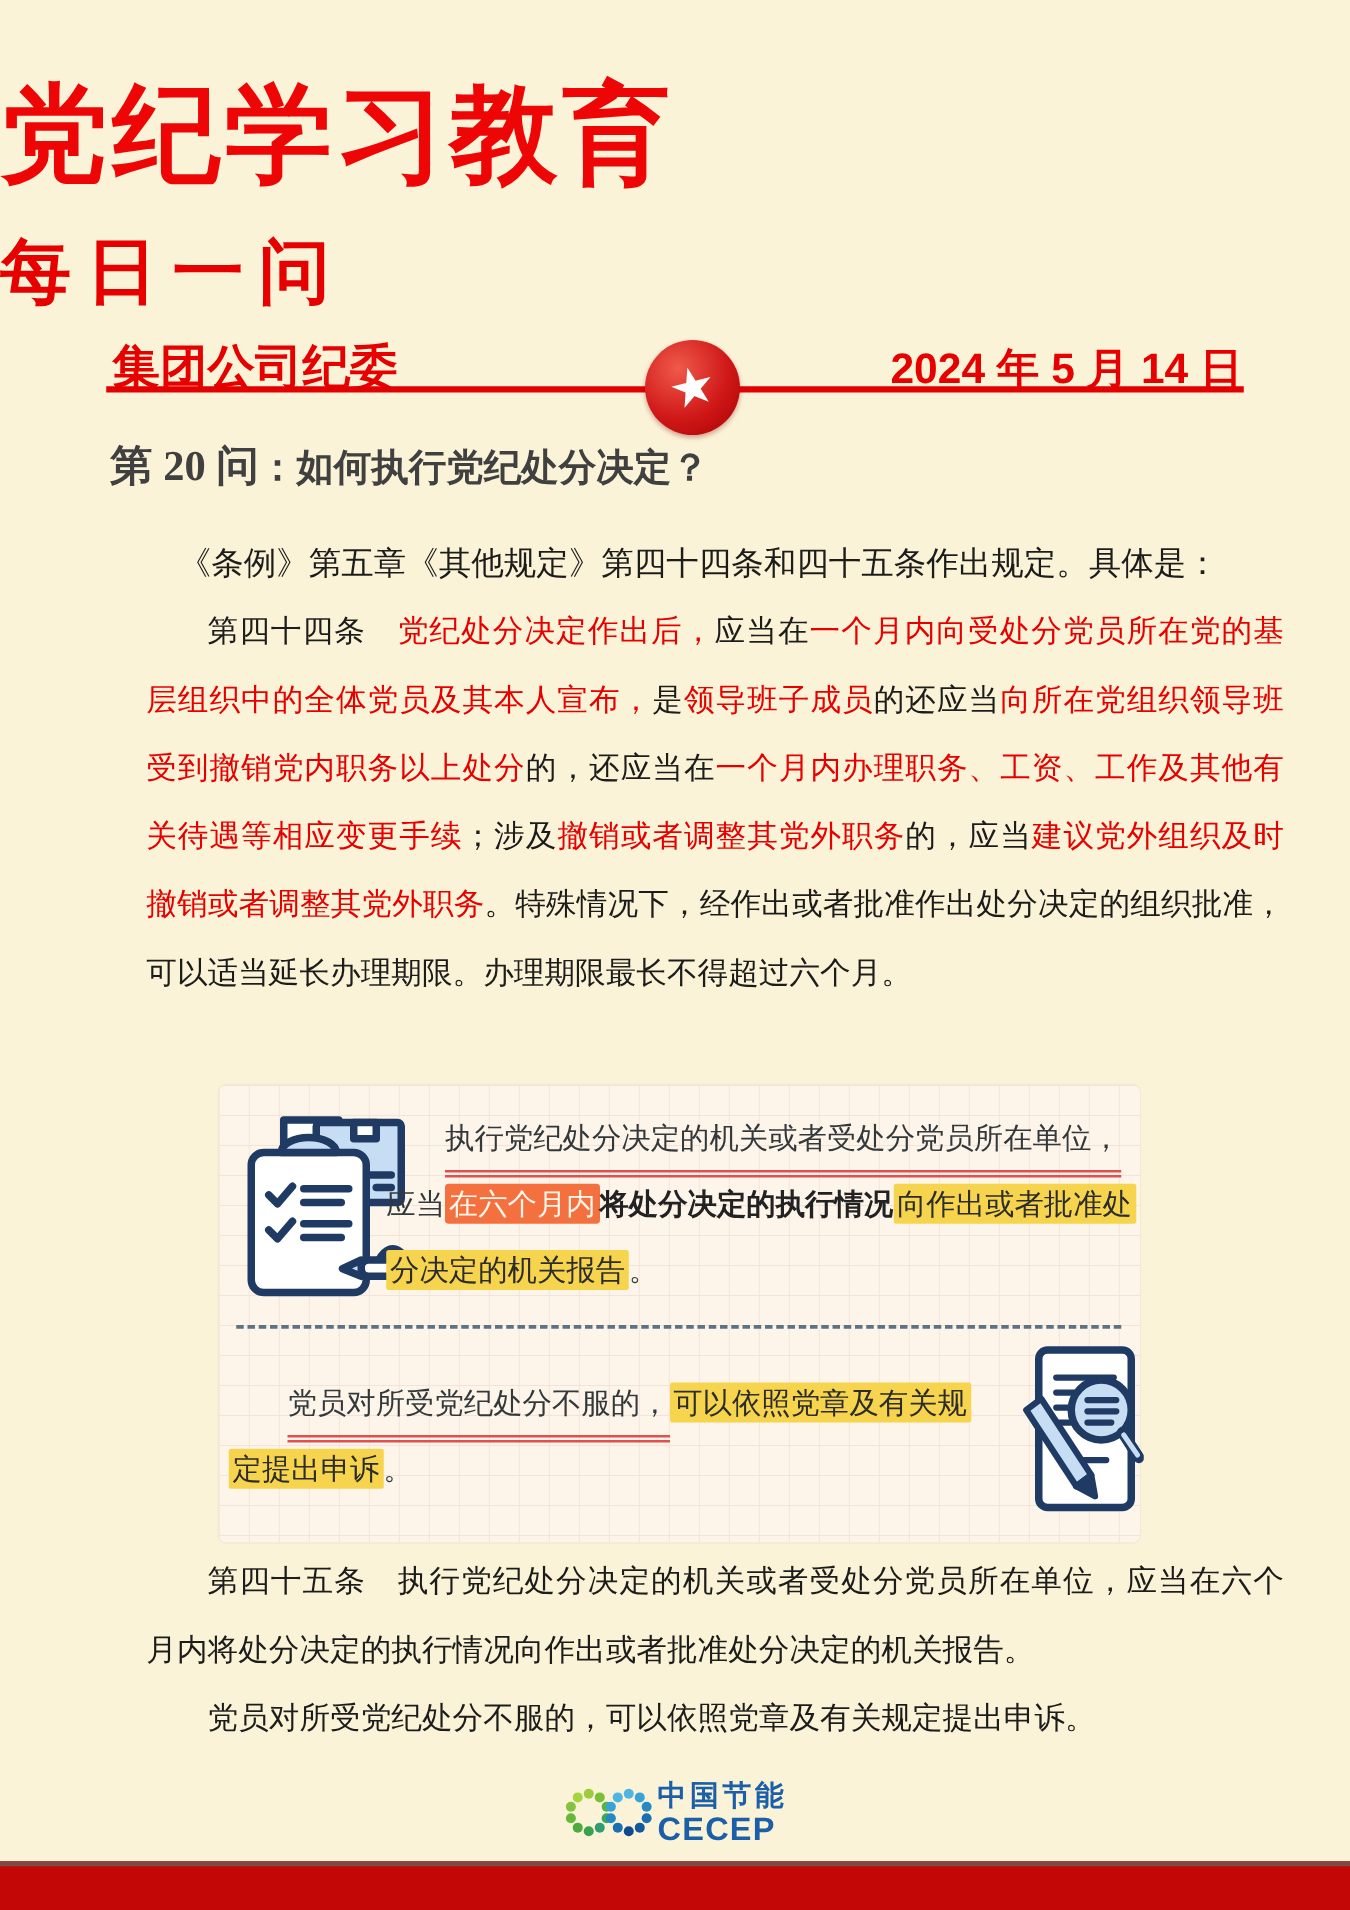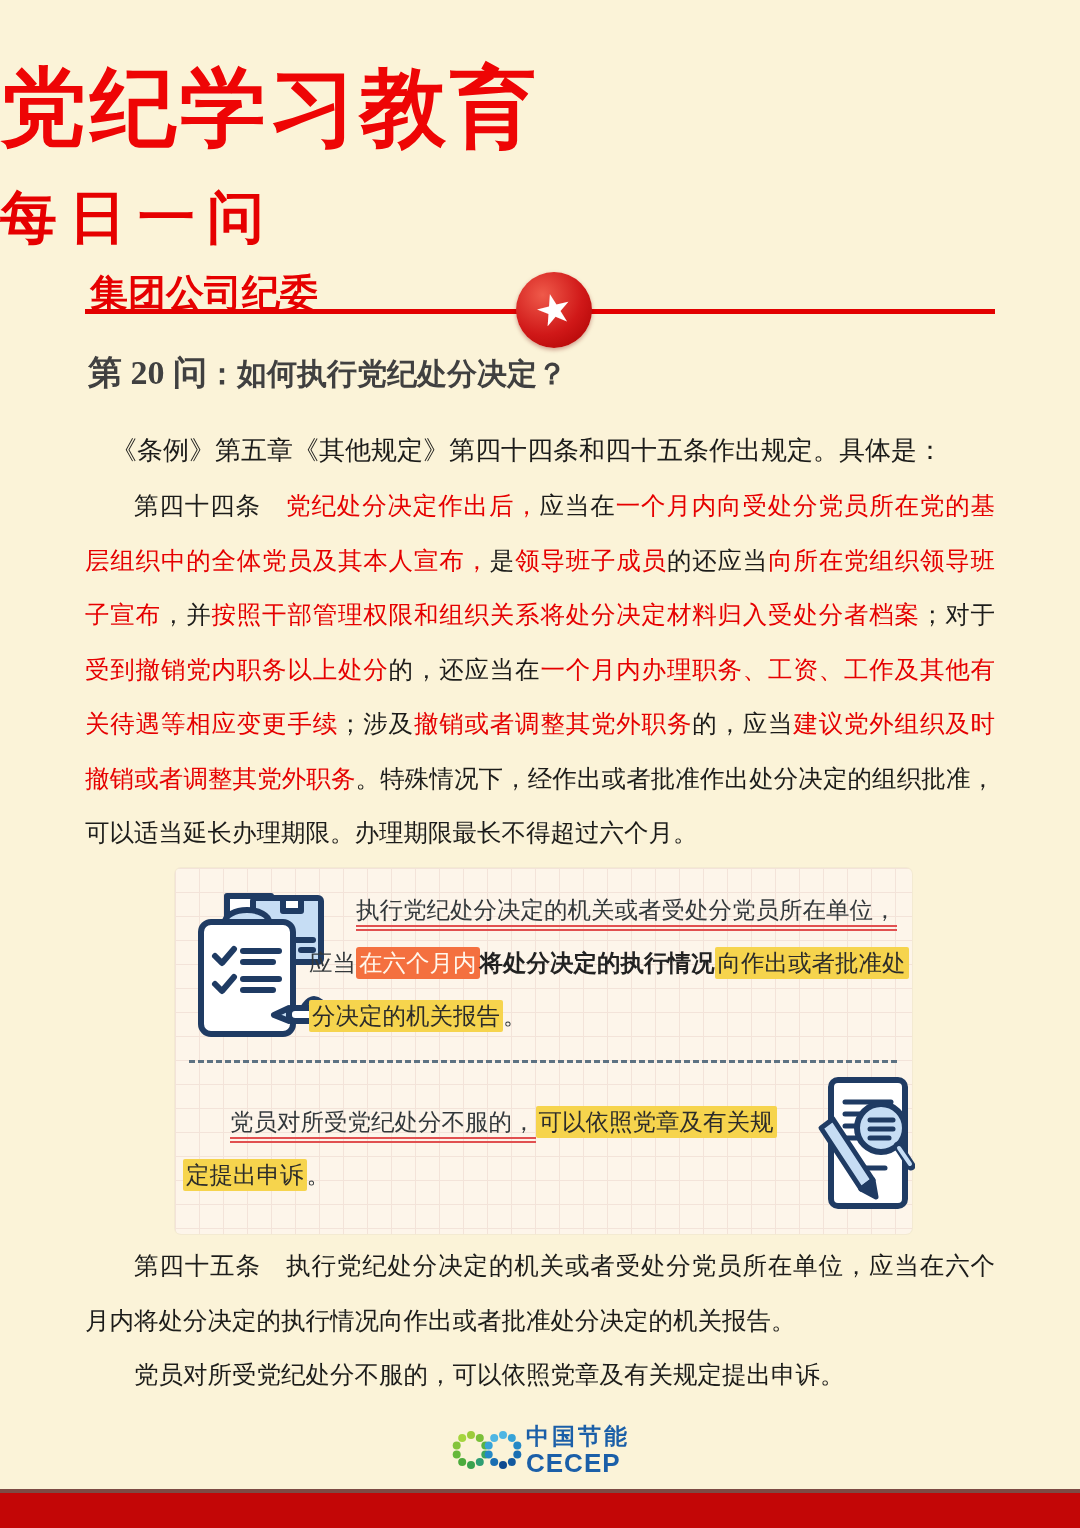--- a/index.html
+++ b/index.html
@@ -17,21 +17,21 @@
   .starbadge{position:absolute;left:516px;top:272px;width:76px;height:76px;border-radius:50%;
              background:radial-gradient(circle at 35% 30%,#ef5a4a,#d01818 55%,#a80000);
              display:flex;align-items:center;justify-content:center;box-shadow:0 2px 4px rgba(120,0,0,.35);}
   .star{color:#ffffff;font-size:42px;line-height:1;transform:rotate(-14deg);}
   
   .question{position:absolute;left:88px;top:350px;color:#404040;white-space:nowrap;}
   .qnum{font-family:"Liberation Serif","DejaVu Serif",serif;font-size:34px;font-weight:700;}
   .qcolon{font-size:30px;font-weight:700;}
   .qtext{font-size:30px;font-weight:700;}
   
-  .serifblk{font-family:"Liberation Serif","DejaVu Serif",serif;color:#1c1c1a;}
+  .serifblk{font-family:"Liberation Serif","DejaVu Serif",serif;color:#1c1c1a;margin-left:32px;}
   .intro{position:absolute;left:85px;top:426px;width:910px;font-size:26px;text-indent:1em;line-height:50px;}
   .art{position:absolute;left:85px;width:910px;font-size:24.5px;}
   .art44{top:479px;}
   .art45{top:1239px;}
   .tl{line-height:54.5px;height:54.5px;}
   .jline{text-align:justify;text-align-last:justify;}
   .ind{text-indent:2em;}
   .k{color:#1c1c1a;}
   .r{color:#e60000;}
   
@@ -40,56 +40,56 @@
            background-image:linear-gradient(#f3e3d9 1px,transparent 1px),
                             linear-gradient(90deg,#f3e3d9 1px,transparent 1px);
            background-size:24px 24px;box-shadow:0 0 0 1px #f3ead2;}
   .g-top{position:absolute;left:134px;top:16px;width:602px;}
   .g-bottom{position:absolute;left:8px;top:228px;width:612px;}
   .gline{font-size:23.5px;line-height:53px;height:53px;color:#33383b;letter-spacing:0;}
   .s-p{color:#33383b;}
   .s-b{font-weight:700;color:#222222;}
   .s-o{background:#f4703f;color:#fff7ec;padding:3px 3px;border-radius:3px;}
   .s-y{background:#f6d44d;color:#2c2c2a;padding:3px 3px;border-radius:2px;}
-  .s-ul{border-bottom:6px double #e15050;padding-bottom:2px;}
+  .s-ul{border-bottom:6px double #e15050;padding-bottom:13px;}
   .gdash{position:absolute;left:14px;top:192px;width:708px;border-top:3px dashed #5d7282;}
   .clip-icon{position:absolute;left:16px;top:20px;}
   .doc-icon{position:absolute;left:636px;top:206px;}
   
   .logo{position:absolute;left:0;right:0;top:1420px;height:60px;display:flex;
         align-items:center;justify-content:center;}
   .logotext{color:#1b5fa8;text-align:left;}
   .logo-zh{font-size:23px;font-weight:700;letter-spacing:3px;line-height:1.15;}
   .logo-en{font-size:26px;font-weight:700;letter-spacing:1px;line-height:1.05;}
   .botbar{position:absolute;left:0;right:0;bottom:0;height:35px;background:#c30606;border-top:4px solid #7d4b44;}
 </style>
 </head>
 <body>
 
 <div class="page">
 
   <div class="title">党纪学习教育</div>
   <div class="subtitle">每日一问</div>
 
   <div class="org">集团公司纪委</div>
+  <div class="date">2024 年 5 月 14 日</div>
   <div class="divider"></div>
   <div class="starbadge">
     <span class="star">★</span>
   </div>
 
   <div class="question">
     <span class="qnum">第 20 问</span><span class="qcolon">：</span><span class="qtext">如何执行党纪处分决定？</span>
   </div>
 
   <div class="intro serifblk">《条例》第五章《其他规定》第四十四条和四十五条作出规定。具体是：</div>
 
   <div class="art art44 serifblk">
       <div class="tl jline ind"><span class="k">第四十四条</span><span class="k">　</span><span class="r">党纪处分决定作出后，</span><span class="k">应当在</span><span class="r">一个月内向受处分党员所在党的基</span></div>
       <div class="tl jline"><span class="r">层组织中的全体党员及其本人宣布，</span><span class="k">是</span><span class="r">领导班子成员</span><span class="k">的还应当</span><span class="r">向所在党组织领导班</span></div>
-      <div class="tl jline"><span class="r">子宣布</span><span class="k">，并</span><span class="r">按照干部管理权限和组织关系将处分决定材料归入受处分者档案</span><span class="k">；对于</span></div>
       <div class="tl jline"><span class="r">受到撤销党内职务以上处分</span><span class="k">的，还应当在</span><span class="r">一个月内办理职务、工资、工作及其他有</span></div>
       <div class="tl jline"><span class="r">关待遇等相应变更手续</span><span class="k">；涉及</span><span class="r">撤销或者调整其党外职务</span><span class="k">的，应当</span><span class="r">建议党外组织及时</span></div>
       <div class="tl jline"><span class="r">撤销或者调整其党外职务</span><span class="k">。特殊情况下，经作出或者批准作出处分决定的组织批准，</span></div>
       <div class="tl"><span class="k">可以适当延长办理期限。办理期限最长不得超过六个月。</span></div>
     </div>
 
   <div class="infobox">
 
     <svg class="clip-icon" width="140" height="152" viewBox="0 0 140 152">
       <g stroke="#1f3b63" stroke-width="6" stroke-linejoin="round" stroke-linecap="round">

